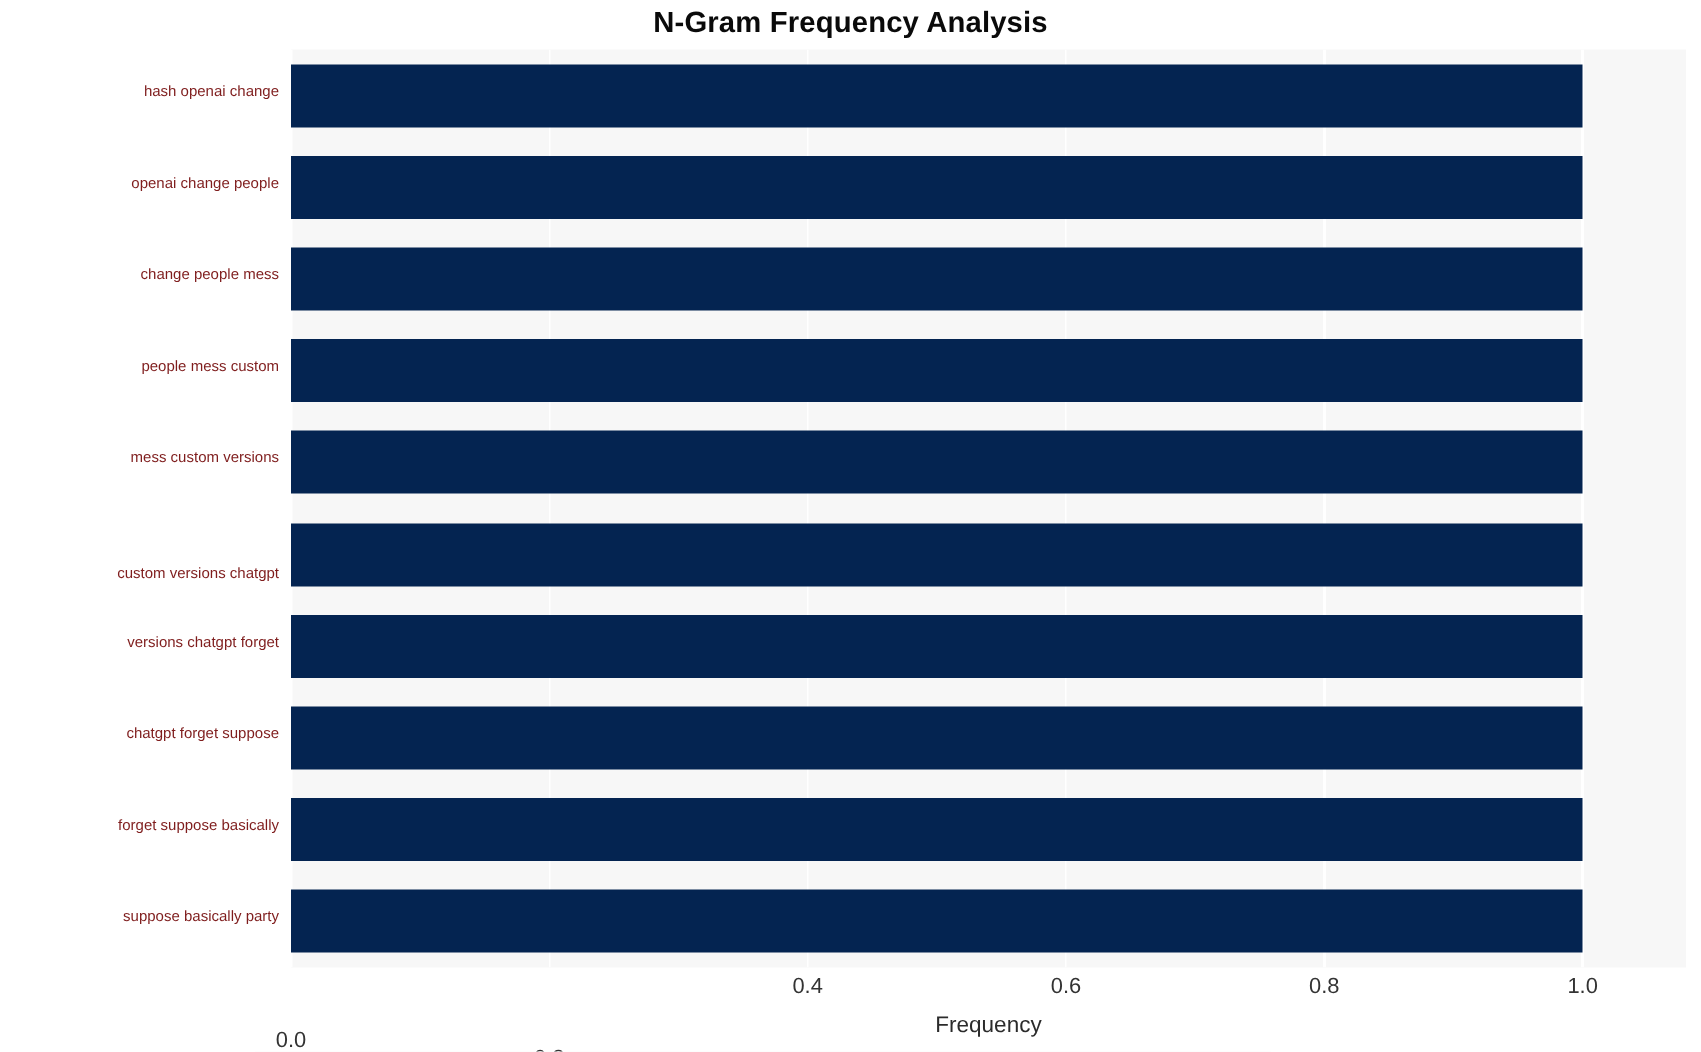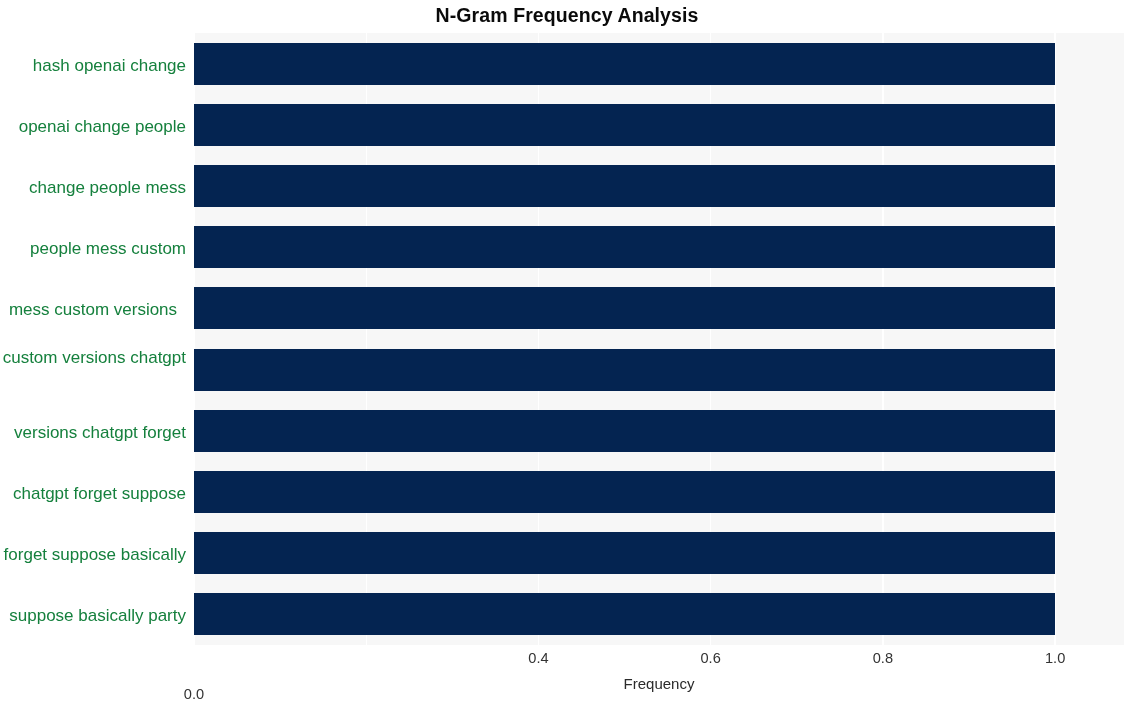--- a/index.html
+++ b/index.html
@@ -82,22 +82,22 @@
     left: 0;
     top: 33px;
     width: 186px;
     height: 612px;
   }
   .y-tick-label {
     position: absolute;
     right: 0;
     width: 186px;
     text-align: right;
-    font-size: 17px;
-    color: #15803d;
+    font-size: 10px;
+    color: #7f1d1d;
     white-space: nowrap;
     line-height: 1;
   }
 
   
   #x-axis-labels {
     position: absolute;
     left: 0;
     top: 651px;
     width: 1134px;
@@ -171,22 +171,22 @@
           <div class="bar" title="suppose basically party: 1" style="width: 861.111px; background: rgb(4, 36, 81);"></div>
         </div>
       </div>
   </div>
 
   <div id="y-axis-labels">
       <div class="y-tick-label" style="top: 23.6px;">hash openai change</div>
       <div class="y-tick-label" style="top: 84.8px;">openai change people</div>
       <div class="y-tick-label" style="top: 146px;">change people mess</div>
       <div class="y-tick-label" style="top: 207.2px;">people mess custom</div>
-      <div class="y-tick-label" style="top: 268.4px; text-align: center;">mess custom versions</div>
-      <div class="y-tick-label" style="top: 316px;">custom versions chatgpt</div>
+      <div class="y-tick-label" style="top: 268.4px;">mess custom versions</div>
+      <div class="y-tick-label" style="top: 345px;">custom versions chatgpt</div>
       <div class="y-tick-label" style="top: 390.8px;">versions chatgpt forget</div>
       <div class="y-tick-label" style="top: 452px;">chatgpt forget suppose</div>
       <div class="y-tick-label" style="top: 513.2px; text-align: right;">forget suppose basically</div>
       <div class="y-tick-label" style="top: 574.4px;">suppose basically party</div>
     </div>
 
   <div id="x-axis-labels">
       <div class="x-tick-label" style="left: 194px; margin-top: 36px;">0.0</div>
       <div class="x-tick-label" style="left: 366.222px; margin-top: 48px;">0.2</div>
       <div class="x-tick-label" style="left: 538.444px;">0.4</div>

